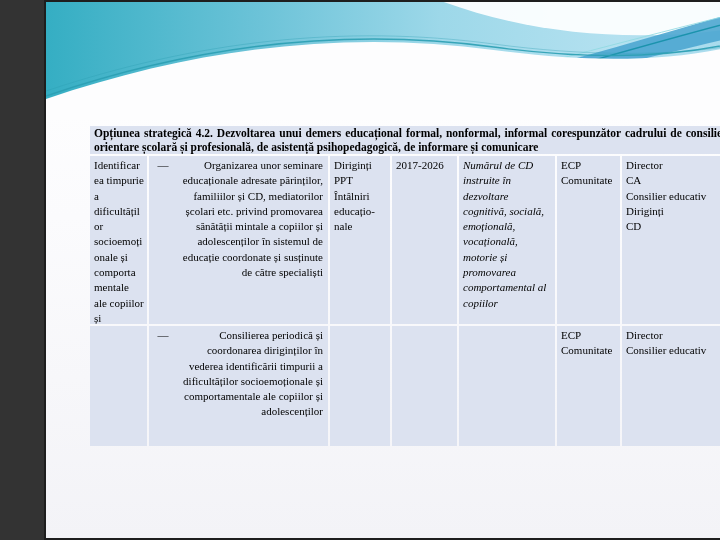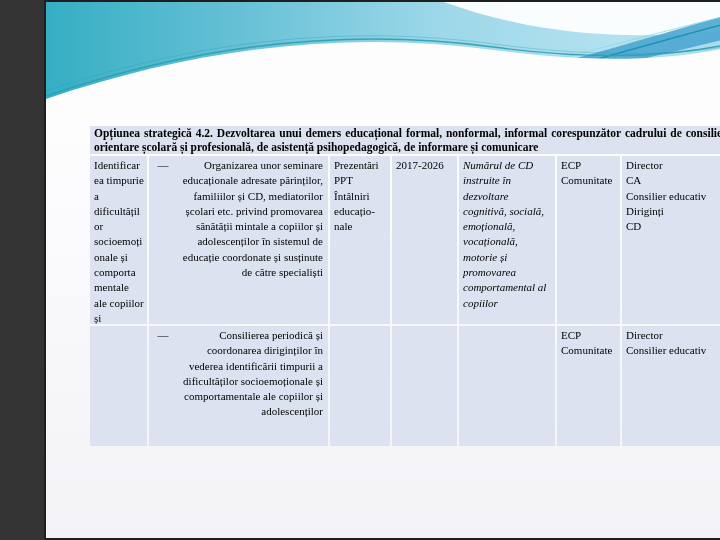--- a/index.html
+++ b/index.html
@@ -77,21 +77,21 @@
 
   <div class="plan-table">
 
     <div class="cell title">Opțiunea strategică 4.2. Dezvoltarea unui demers educațional formal, nonformal, informal corespunzător cadrului de consiliere, orientare școlară și profesională, de asistență psihopedagogică, de informare și comunicare</div>
 
     <div class="cell">Identificarea timpurie a dificultăților socioemoționale și comportamentale ale copiilor și adolescenților</div>
     <div class="cell bulleted">
       <span class="bullet">—</span>
       <span class="bullet-text">Organizarea unor seminare educaționale adresate părinților, familiilor și CD, mediatorilor școlari etc. privind promovarea sănătății mintale a copiilor și adolescenților în sistemul de educație coordonate și susținute de către specialiști</span>
     </div>
-    <div class="cell pre">Prezentări PPT
+    <div class="cell pre">Diriginți PPT
 Întâlniri educațio-nale</div>
     <div class="cell">2017-2026</div>
     <div class="cell italic">Numărul de CD instruite în dezvoltare cognitivă, socială, emoțională, vocațională, motorie și promovarea comportamental al copiilor</div>
     <div class="cell pre">ECP
 Comunitate</div>
     <div class="cell pre">Director
 CA
 Consilier educativ
 Diriginți
 CD</div>

